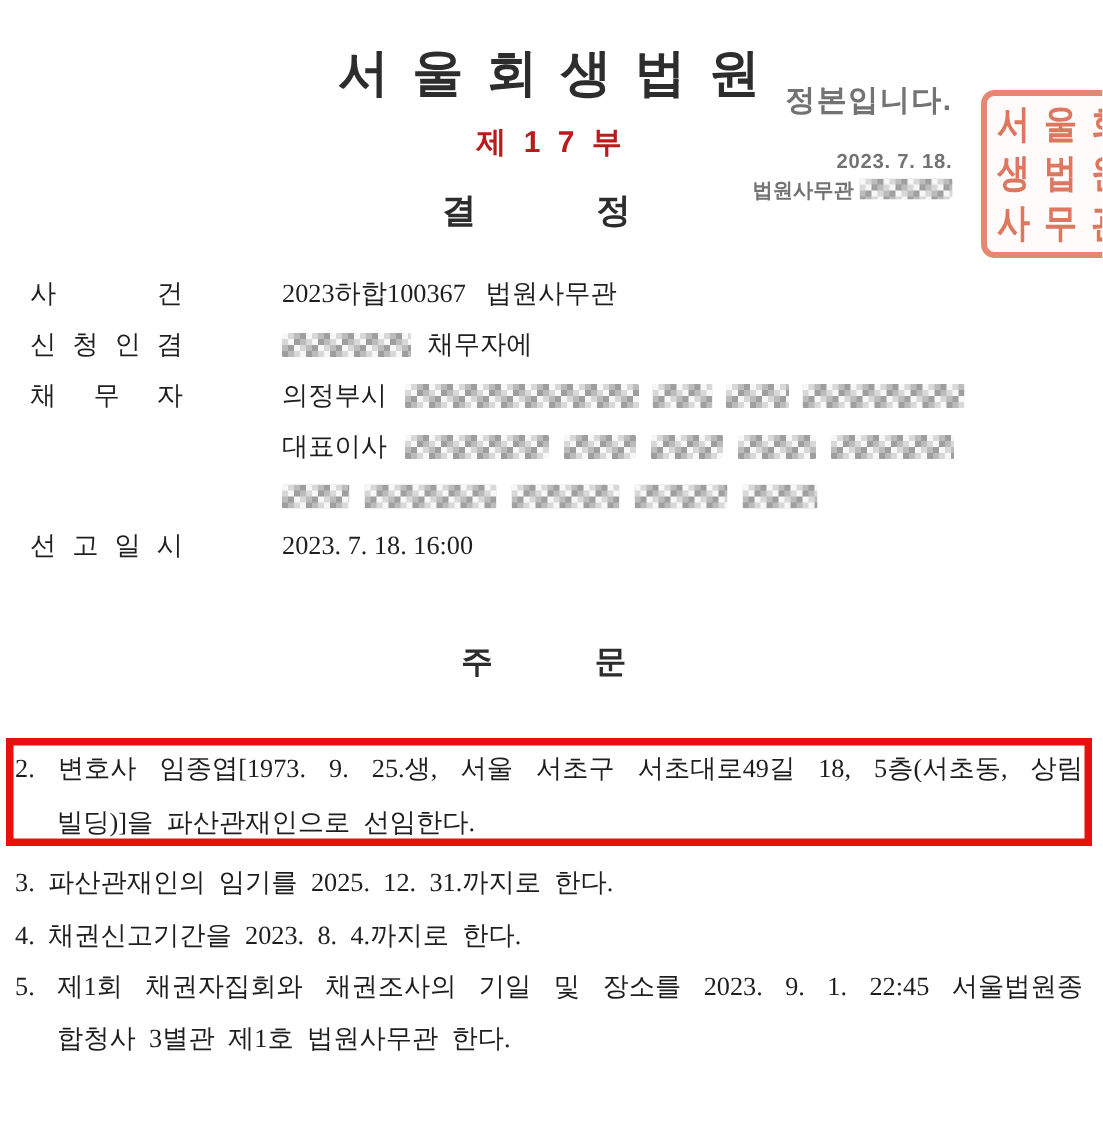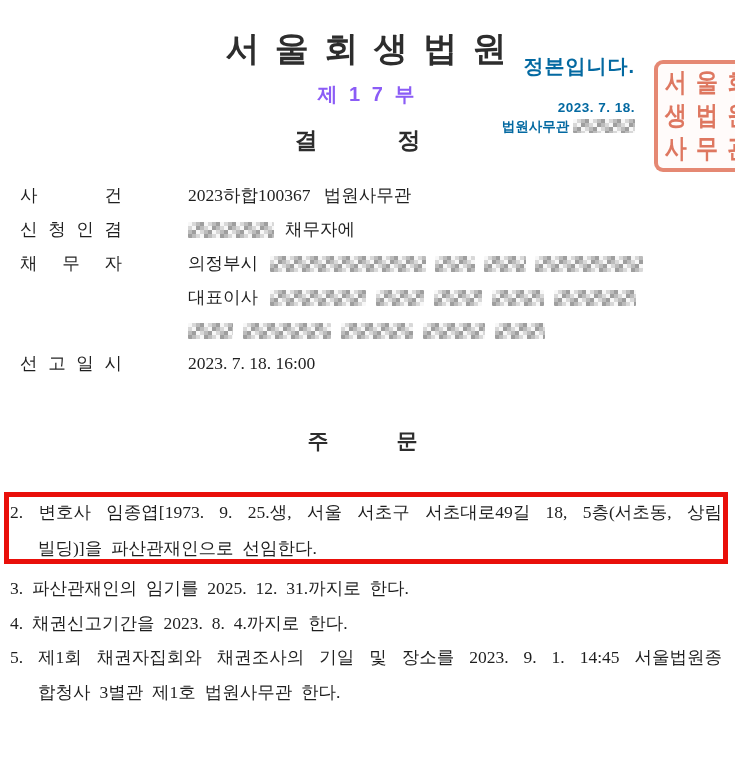--- a/index.html
+++ b/index.html
@@ -6,26 +6,26 @@
   .page{
     position:relative;width:735px;height:765px;background:#ffffff;overflow:hidden;
     font-family:"Liberation Serif","DejaVu Serif",serif;color:#1f1f1f;
   }
   .sans{font-family:"Liberation Sans","DejaVu Sans",sans-serif;}
 
   
   .court-title{position:absolute;top:26px;left:0;width:735px;text-align:center;
     font-size:34px;font-weight:700;letter-spacing:3px;color:#2d2d2d;}
   .division{position:absolute;top:81px;left:0;width:735px;text-align:center;
-    font-size:20px;font-weight:700;letter-spacing:3px;color:#8b5cf6;}
+    font-size:20px;font-weight:700;letter-spacing:3px;color:#b91c1c;}
   .decision{position:absolute;top:125px;left:0;width:735px;text-align:center;transform:translateX(-10px);}
   .decision span{font-size:23px;font-weight:700;letter-spacing:80px;margin-right:-80px;color:#2d2d2d;}
 
   
-  .certify{position:absolute;top:53px;right:100px;text-align:right;font-weight:700;color:#0369a1;}
+  .certify{position:absolute;top:53px;right:100px;text-align:right;font-weight:700;color:#737373;}
   .certify .l1{font-size:20px;letter-spacing:1px;}
   .certify .l2{font-size:13.5px;margin-top:20px;letter-spacing:.5px;}
   .certify .l3{font-size:13.5px;margin-top:3px;}
 
   
   .seal{position:absolute;top:60px;left:654px;width:94px;height:100px;
     border:4px solid rgba(222,108,82,.8);border-radius:9px;padding:2px;
     display:grid;grid-template-columns:repeat(3,1fr);align-items:center;justify-items:center;
     font-family:"Liberation Sans","DejaVu Sans",sans-serif;font-weight:700;font-size:22px;
     color:rgba(218,100,74,.88);background:rgba(255,240,236,.25);}
@@ -118,16 +118,16 @@
   <div class="order-heading sans">
     <span>주문</span>
   </div>
 
   <div class="highlight-box"></div>
 
   <div class="oline t2 ol-just">2. 변호사 임종엽[1973. 9. 25.생, 서울 서초구 서초대로49길 18, 5층(서초동, 상림</div>
   <div class="oline t3 ol-indent">빌딩)]을 파산관재인으로 선임한다.</div>
   <div class="oline t4">3. 파산관재인의 임기를 2025. 12. 31.까지로 한다.</div>
   <div class="oline t5">4. 채권신고기간을 2023. 8. 4.까지로 한다.</div>
-  <div class="oline t6 ol-just">5. 제1회 채권자집회와 채권조사의 기일 및 장소를 2023. 9. 1. 14:45 서울법원종</div>
+  <div class="oline t6 ol-just">5. 제1회 채권자집회와 채권조사의 기일 및 장소를 2023. 9. 1. 22:45 서울법원종</div>
   <div class="oline t7 ol-indent">합청사 3별관 제1호 법원사무관 한다.</div>
 
 </div>
 
 </body></html>

